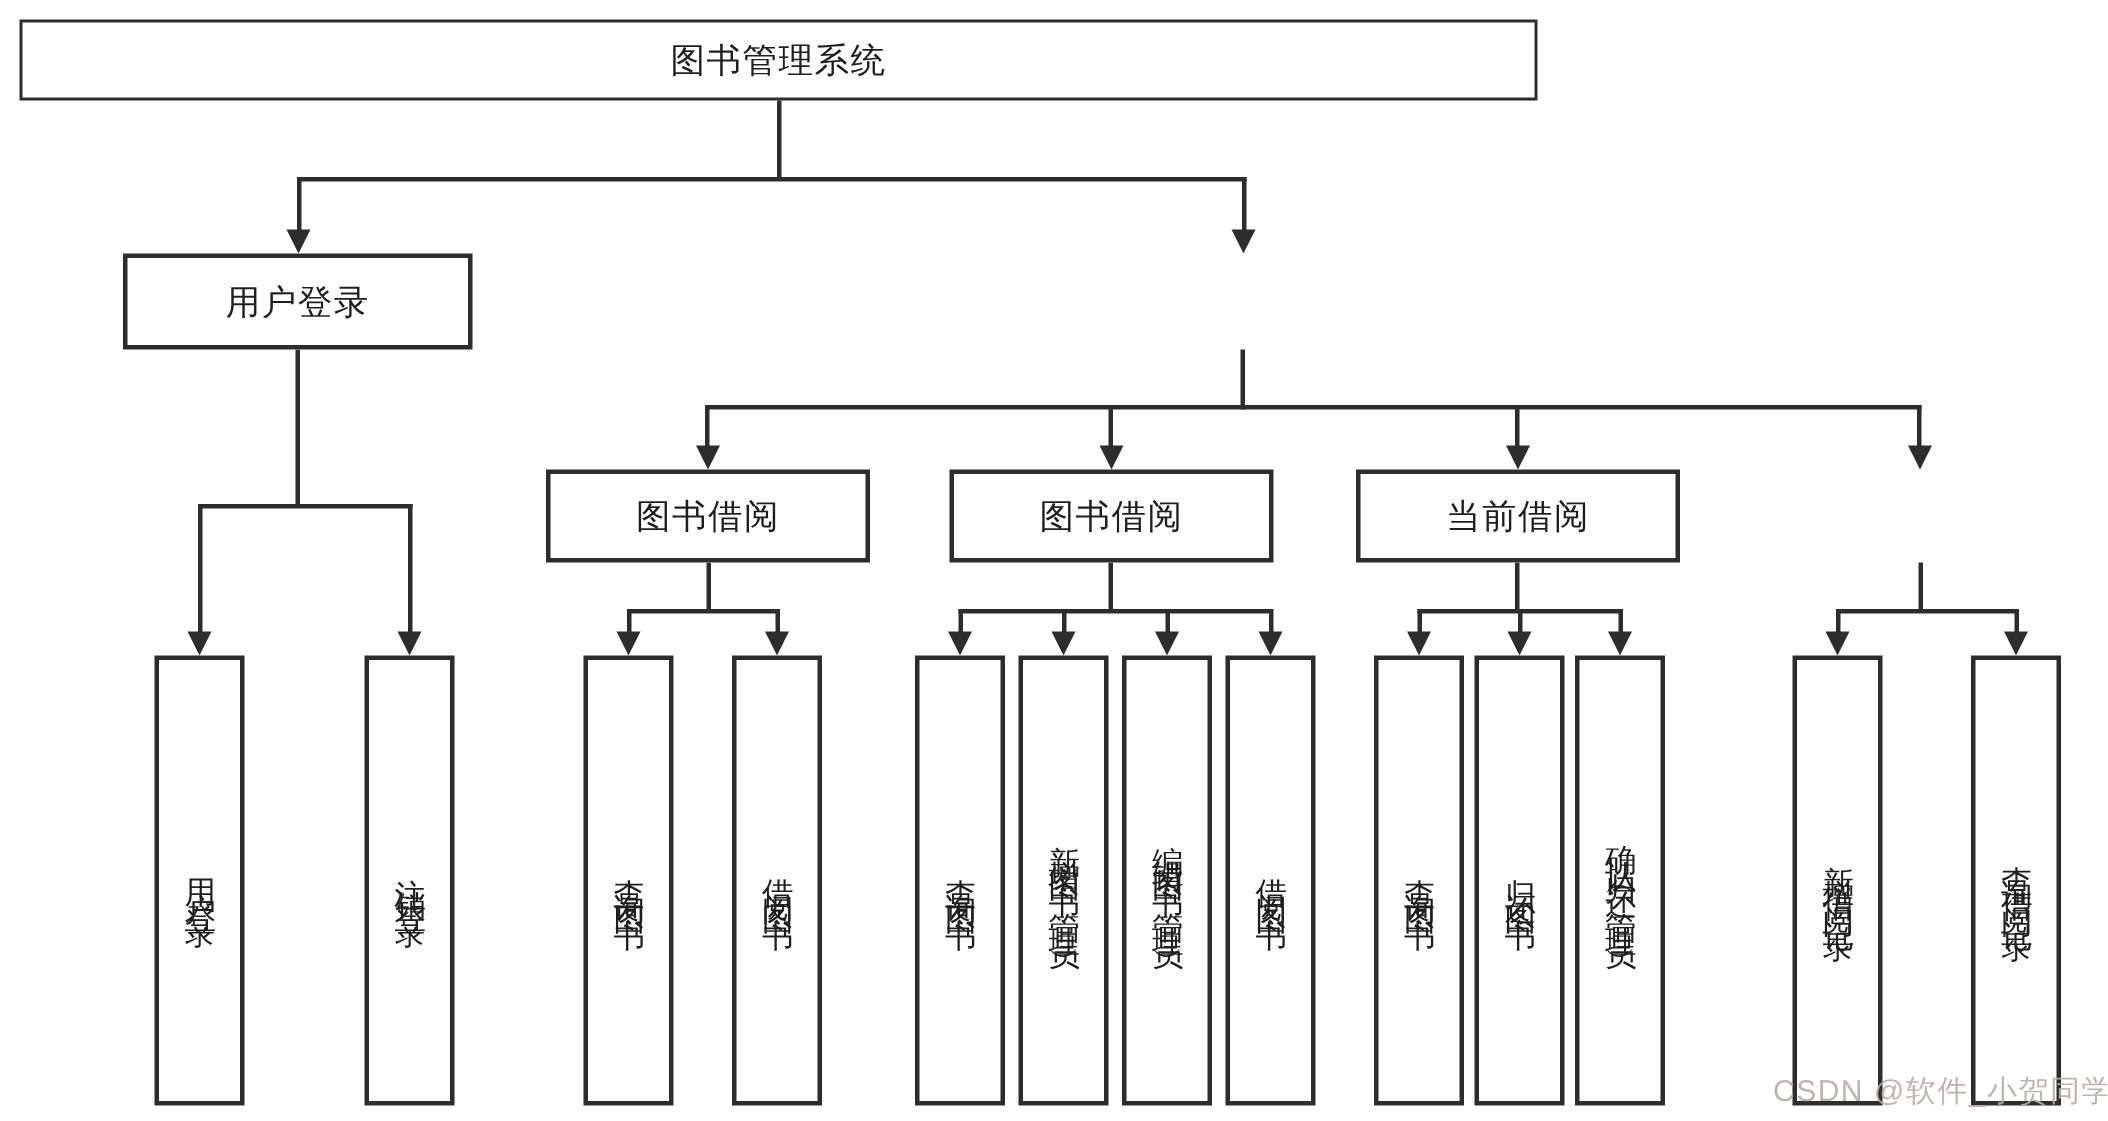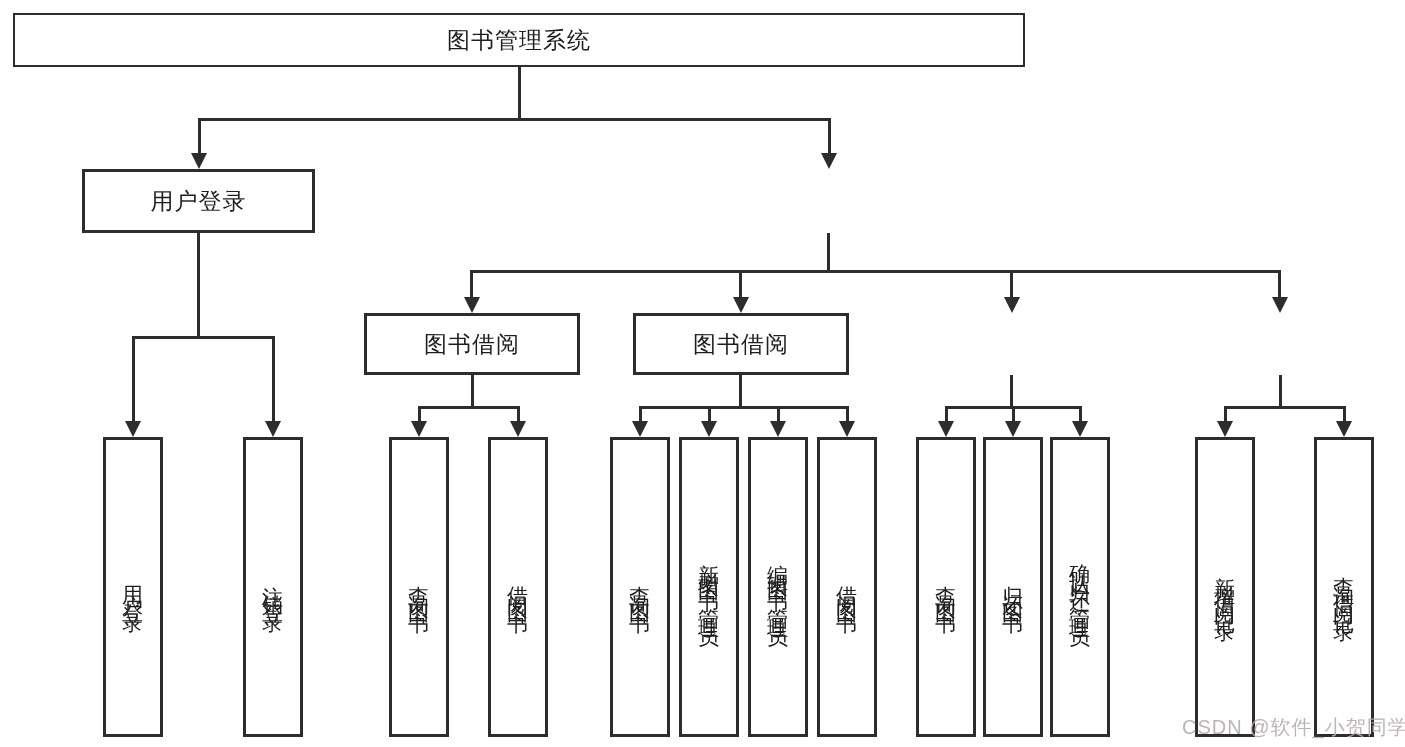--- a/index.html
+++ b/index.html
@@ -101,20 +101,23 @@
   <div class="box" style="left:82px;top:169px;width:233px;height:64px">
     <span class="hlabel">用户登录</span>
   </div>
 
   <div class="box" style="left:364px;top:313px;width:216px;height:62px">
     <span class="hlabel">图书借阅</span>
   </div>
   <div class="box" style="left:633px;top:313px;width:216px;height:62px">
     <span class="hlabel">图书借阅</span>
   </div>
+  <div class="box" style="left:904px;top:313px;width:216px;height:62px">
+    <span class="hlabel">当前借阅</span>
+  </div>
 
   <div class="box" style="left:103px;top:437px;width:60px;height:300px">
     <span class="vlabel">用户登录</span>
   </div>
   <div class="box" style="left:243px;top:437px;width:60px;height:300px">
     <span class="vlabel">注销登录</span>
   </div>
 
   <div class="box" style="left:389px;top:437px;width:60px;height:300px">
     <span class="vlabel">查询图书</span>

